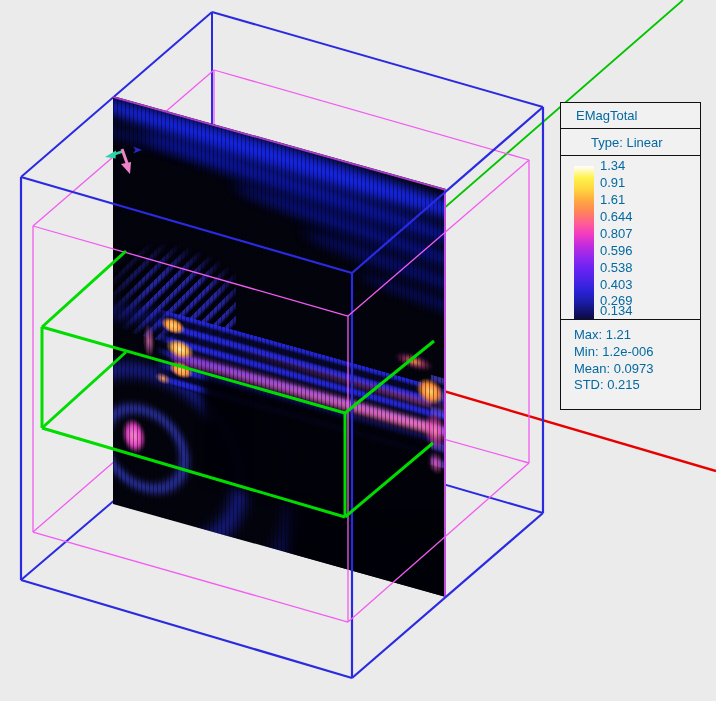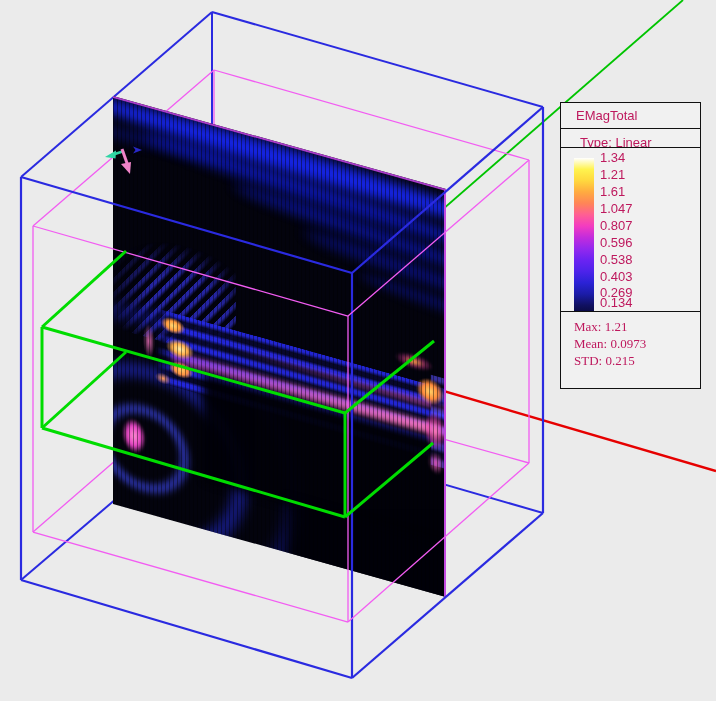--- a/index.html
+++ b/index.html
@@ -59,29 +59,29 @@
   .r4{left:315px;top:264px;width:16px;height:22px;background:radial-gradient(closest-side,#e055b5,rgba(220,60,170,0));filter:blur(1.2px);}
   .redge{
     left:318px;top:188px;width:13px;height:90px;
     background:repeating-linear-gradient(180deg, rgba(90,80,255,.75) 0 4px, rgba(10,10,40,.8) 8px 13px, rgba(90,80,255,.75) 17px);
     opacity:.8;filter:blur(.6px);
   }
   .comb{left:0;top:0;width:100%;height:100%;
     background:repeating-linear-gradient(90deg, rgba(0,0,0,.42) 0 1px, rgba(0,0,0,0) 1px 4px);}
 
   
-  #legend{position:absolute;left:560px;top:103px;width:141px;color:#be185d;}
+  #legend{position:absolute;left:560px;top:103px;width:141px;color:#0369a1;}
   #legend .lbox{
     box-sizing:border-box;border:1px solid #111;background:#f1f1f1;
     width:141px;margin-top:-1px;position:relative;
   }
   .lbox.title{height:27px;line-height:26px;padding-left:15px;font-size:13px;margin-top:0;}
-  .lbox.type{height:20px;line-height:27px;padding-left:19px;font-size:13px;}
+  .lbox.type{height:28px;line-height:27px;padding-left:30px;font-size:13px;}
   .lbox.scale{height:165px;}
-  .lbox.stats{height:78px;font-size:13px;padding:7px 0 0 13px;line-height:16.8px;font-family:Liberation Serif, serif;}
+  .lbox.stats{height:91px;font-size:13px;padding:7px 0 0 13px;line-height:16.8px;}
   .colorbar{position:absolute;left:13px;top:10px;width:20px;height:170px;}
   .scale-label{position:absolute;left:39px;height:14px;line-height:14px;font-size:13px;}
   .stat-line{white-space:nowrap;}
 </style>
 </head>
 <body>
 
 <div id="viewport">
 
   <svg class="layer" width="716" height="701">
@@ -182,32 +182,33 @@
     <div class="lbox title">
       <span>EMagTotal</span>
     </div>
     <div class="lbox type">
       <span>Type: Linear</span>
     </div>
     <div class="lbox scale">
       <div class="colorbar" style="background: linear-gradient(rgb(255, 255, 255), rgb(255, 243, 78), rgb(255, 216, 62), rgb(255, 171, 64), rgb(255, 133, 87), rgb(255, 95, 147), rgb(243, 60, 192), rgb(195, 44, 220), rgb(148, 40, 238), rgb(107, 35, 242), rgb(77, 35, 234), rgb(43, 34, 214), rgb(27, 28, 168), rgb(16, 16, 96), rgb(7, 7, 48), rgb(0, 0, 0));"></div>
       <div>
           <div class="scale-label" style="top: 3px;">1.34</div>
-          <div class="scale-label" style="top: 20px;">1.21</div>
+          <div class="scale-label" style="top: 20px;">0.91</div>
           <div class="scale-label" style="top: 37px;">1.61</div>
-          <div class="scale-label" style="top: 54px;">1.047</div>
+          <div class="scale-label" style="top: 54px;">0.644</div>
           <div class="scale-label" style="top: 71px;">0.807</div>
           <div class="scale-label" style="top: 88px;">0.596</div>
           <div class="scale-label" style="top: 105px;">0.538</div>
           <div class="scale-label" style="top: 122px;">0.403</div>
           <div class="scale-label" style="top: 138px;">0.269</div>
           <div class="scale-label" style="top: 148px;">0.134</div>
           <div class="scale-label" style="top: 173px;">0</div>
         </div>
     </div>
     <div class="lbox stats">
         <div class="stat-line">Max: 1.21</div>
+        <div class="stat-line">Min: 1.2e-006</div>
         <div class="stat-line">Mean: 0.0973</div>
         <div class="stat-line">STD: 0.215</div>
       </div>
   </div>
 
 </div>
 
 </body></html>

